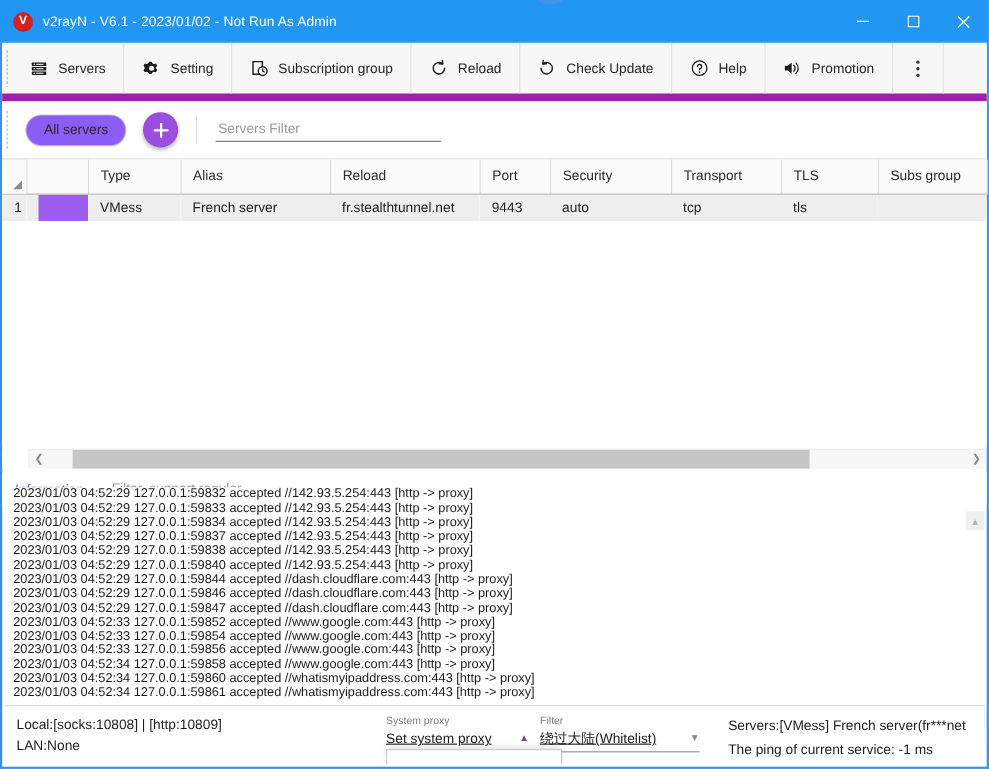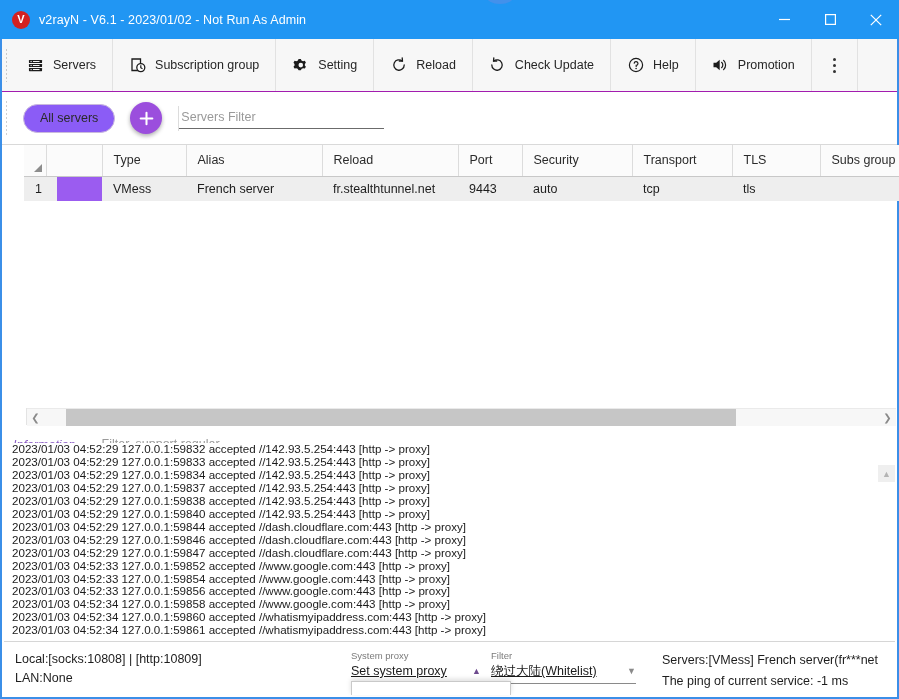--- a/index.html
+++ b/index.html
@@ -58,21 +58,21 @@
     border-right: 2px solid #3b8fe8;
     border-bottom: 2px solid #3b8fe8;
   }
 
   
   .toolbar {
     position: absolute; left: 0; top: 0;
     width: 895px; height: 53px;
     background: #f7f7f7;
     display: flex; align-items: stretch;
-    border-bottom: 1px solid #a21caf;
+    border-bottom: 7px solid #a21caf;
   }
   .tb-grip {
     width: 9px; display: flex; align-items: center; justify-content: center;
   }
   .tb-grip .dots {
     width: 3px; height: 34px;
     background-image: radial-gradient(#c9c9c9 38%, transparent 40%);
     background-size: 3px 4px;
   }
   .tb-item {
@@ -120,37 +120,37 @@
     margin-left: 15px;
     width: 32px; height: 32px; border-radius: 50%;
     background: #9b4edd;
     box-shadow: 0 2px 4px rgba(0,0,0,.32);
     display: flex; align-items: center; justify-content: center;
     color: #fff;
     cursor: default;
   }
   .vsep { width: 1px; height: 25px; background: #dcdcdc; margin-left: 16px; }
   .filter-input {
+    margin-left: 17px;
     width: 205px;
     border: none; border-bottom: 1px solid #6b6b6b;
     padding: 2px 2px 4px 2px;
     font-family: "Liberation Sans", sans-serif;
     font-size: 12.5px;
     color: #c2410c; background: transparent;
     outline: none;
   }
   .filter-input::placeholder { color: #9a9a9a; }
 
   
   .table-wrap {
     position: absolute; left: 0; top: 105px;
     width: 895px; height: 262px;
     background: #ffffff;
     border-top: 1px solid #d9d9d9;
-    padding-left: 22px;
   }
   table.srv { width: 100%; border-collapse: collapse; table-layout: fixed; }
   table.srv th {
     height: 31px;
     background: #fbfbfb;
     border-right: 1px solid #dcdcdc;
     border-bottom: 1px solid #c8c8c8;
     font-weight: normal;
     font-size: 12.5px;
     color: #2b2b2b;
@@ -327,38 +327,38 @@
               <rect x="5.3" y="7.5" width="7" height="1" fill="#fff"></rect>
               <rect x="5.3" y="11.8" width="7" height="1" fill="#fff"></rect>
           </svg>
         </span>
         <span>Servers</span>
       </div>
 
       <div class="tb-item">
         <span class="tb-icon">
           <svg width="16" height="16" viewBox="0 0 16 16">
-            <path d="M2 2 h8.5 l0 11.5 h-8.5 z" fill="none" stroke="#1c1c1c" stroke-width="1.3"></path>
-            <circle cx="10.8" cy="10.6" r="4" fill="#fff" stroke="#1c1c1c" stroke-width="1.3"></circle>
-            <path d="M10.8 8.3 v2.4 l1.7 1" fill="none" stroke="#1c1c1c" stroke-width="1.2"></path>
-          </svg>
-        </span>
-        <span>Subscription group</span>
-      </div>
-
-      <div class="tb-item">
-        <span class="tb-icon">
-          <svg width="16" height="16" viewBox="0 0 16 16">
             <g fill="#1c1c1c">
               <path d="M8 0.8 l1 1.6 a5.7 5.7 0 0 1 1.4 0.6 l1.8-0.4 l1.1 1.9 l-1.1 1.4 a5.7 5.7 0 0 1 0 1.4 l1.1 1.4 l-1.1 1.9 l-1.8-0.4 a5.7 5.7 0 0 1-1.4 0.6 l-1 1.6 l-2.2 0 l-1-1.6 a5.7 5.7 0 0 1-1.4-0.6 l-1.8 0.4 l-1.1-1.9 l1.1-1.4 a5.7 5.7 0 0 1 0-1.4 l-1.1-1.4 l1.1-1.9 l1.8 0.4 a5.7 5.7 0 0 1 1.4-0.6 l1-1.6 z" transform="translate(0,1.3) scale(0.97)"></path>
             </g>
             <circle cx="7.8" cy="8.1" r="2.3" fill="#f7f7f7"></circle>
           </svg>
         </span>
         <span>Setting</span>
+      </div>
+
+      <div class="tb-item">
+        <span class="tb-icon">
+          <svg width="16" height="16" viewBox="0 0 16 16">
+            <path d="M2 2 h8.5 l0 11.5 h-8.5 z" fill="none" stroke="#1c1c1c" stroke-width="1.3"></path>
+            <circle cx="10.8" cy="10.6" r="4" fill="#fff" stroke="#1c1c1c" stroke-width="1.3"></circle>
+            <path d="M10.8 8.3 v2.4 l1.7 1" fill="none" stroke="#1c1c1c" stroke-width="1.2"></path>
+          </svg>
+        </span>
+        <span>Subscription group</span>
       </div>
 
       <div class="tb-item">
         <span class="tb-icon">
           <svg width="16" height="16" viewBox="0 0 16 16">
             <path d="M13.2 8 a5.2 5.2 0 1 1 -1.9 -4" fill="none" stroke="#1c1c1c" stroke-width="1.3" stroke-linecap="round"></path>
             <path d="M11.2 0.9 l0.3 3.3 l-3.2 -0.2" fill="none" stroke="#1c1c1c" stroke-width="1.3" stroke-linejoin="round" stroke-linecap="round"></path>
           </svg>
         </span>
         <span>Reload</span>

